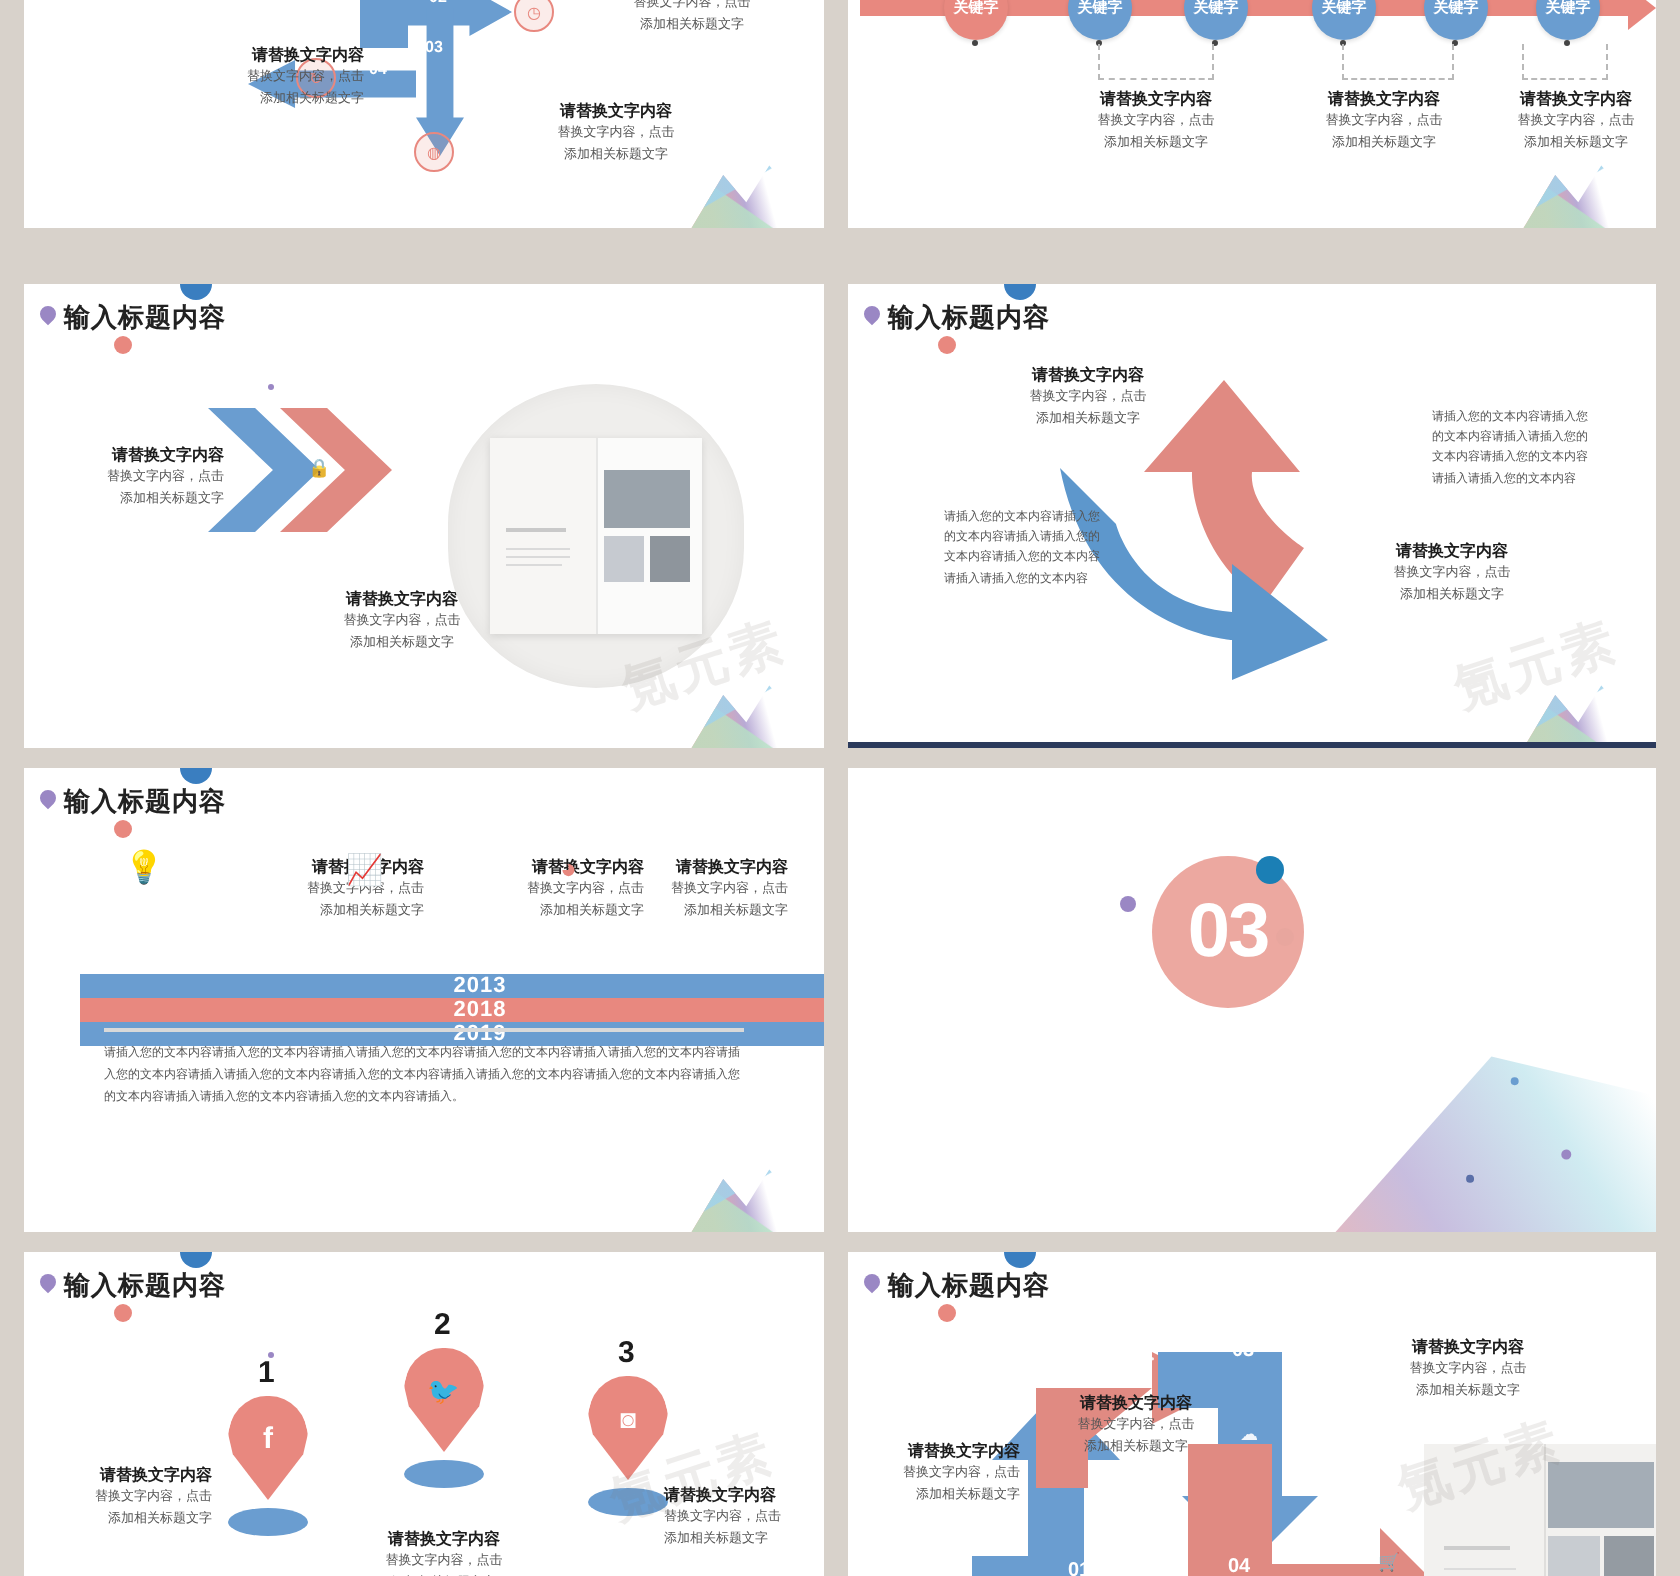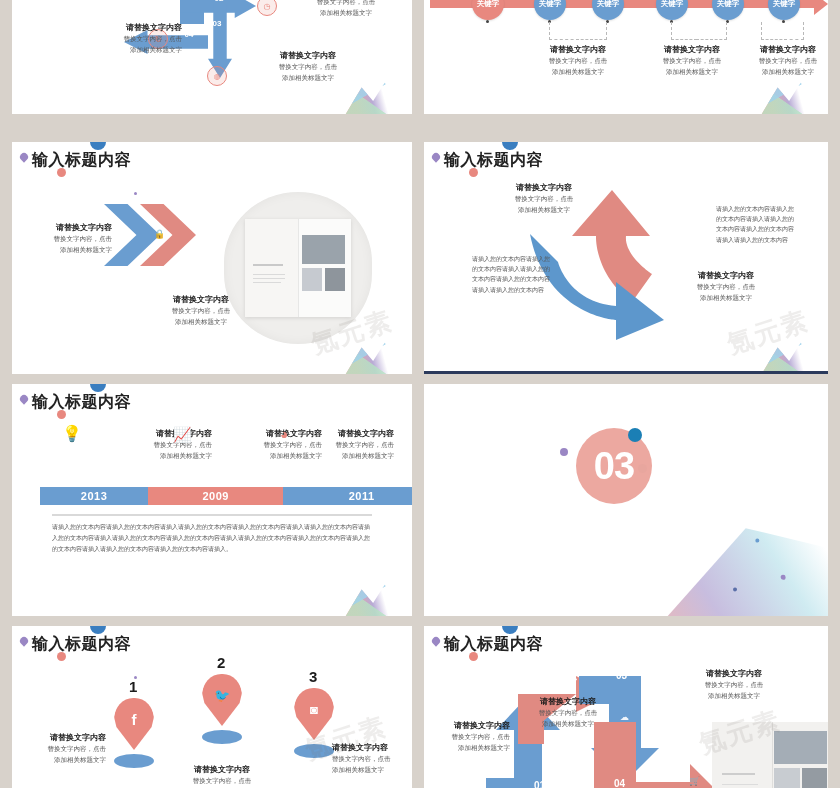--- a/index.html
+++ b/index.html
@@ -23,21 +23,21 @@
   .c0 { left: 12px;  width: 400px; }
   .c1 { left: 424px; width: 404px; }
   .r0 { top: -18px; height: 132px; }
   .r1 { top: 142px; height: 232px; }
   .r2 { top: 384px; height: 232px; }
   .r3 { top: 626px; height: 180px; }
 
   
   .hdr {
     position: absolute; left: 20px; top: 8px;
-    font-size: 16px; font-weight: bold; color: #222;
+    font-size: 13px; font-weight: bold; color: #222;
     letter-spacing: .5px; white-space: nowrap;
   }
   .hdr-dot {
     position: absolute; left: 8px; top: 11px;
     width: 8px; height: 8px; border-radius: 50% 50% 50% 0;
     background: #9a87c4; transform: rotate(-45deg);
   }
   .blue-half {
     position: absolute; left: 78px; top: -8px;
     width: 16px; height: 16px; border-radius: 0 0 16px 16px;
@@ -142,21 +142,21 @@
   .book::after {
     content:""; position:absolute; left:50%; top:0; bottom:0; width:1px;
     background: rgba(0,0,0,.08);
   }
   .bkimg { position:absolute; background:#b9bec4; }
 
   
   .carrow { position: absolute; }
 
   
-  .yearbar { position: absolute; display: flex; height: 18px; left: 28px; top: 103px; width: 400px; }
+  .yearbar { position: absolute; display: flex; height: 18px; left: 28px; top: 103px; width: 400px; flex-direction: column; }
   .yseg { display:flex; align-items:center; justify-content:center;
           color:#fff; font-size: 11px; font-weight:bold; letter-spacing:.5px; }
   .ybl { background:#6a9dd0; }
   .yrd { background:#e8887f; }
   .hr-line { position:absolute; left:40px; top:130px; width:320px; height:2px; background:#d9d9d9; }
 
   
   .big-circ {
     position:absolute; width:76px; height:76px; border-radius:50%;
     background:#eca8a0; display:flex; align-items:center; justify-content:center;
@@ -384,22 +384,22 @@
 
     <div style="position:absolute;left:268px;top:42px;font-size:14px;color:#e8887f;">◕</div>
     <div style="position:absolute;left:240px;top:44px;width:142px;" class="tr">
       <div class="t-h">请替换文字内容</div>
       <div class="t-b">替换文字内容，点击</div>
       <div class="t-b">添加相关标题文字</div>
     </div>
 
     <div class="yearbar">
       <div class="yseg ybl" style="flex:1">2013</div>
-      <div class="yseg yrd" style="flex:1.25">2009</div>
-      <div class="yseg ybl" style="flex:1.45">2011</div>
+      <div class="yseg yrd" style="flex:1.25">2018</div>
+      <div class="yseg ybl" style="flex:1.45">2019</div>
     </div>
     <div class="hr-line"></div>
 
     <div class="t-para" style="position:absolute;left:40px;top:138px;width:322px;line-height:1.8;">请插入您的文本内容请插入您的文本内容请插入请插入您的文本内容请插入您的文本内容请插入请插入您的文本内容请插入您的文本内容请插入请插入您的文本内容请插入您的文本内容请插入请插入您的文本内容请插入您的文本内容请插入您的文本内容请插入请插入您的文本内容请插入您的文本内容请插入。</div>
 
     <div class="mountain"></div>
   </div>
 
   <div class="slide c1 r2">
     <div class="big-circ" style="left:152px;top:44px;">

